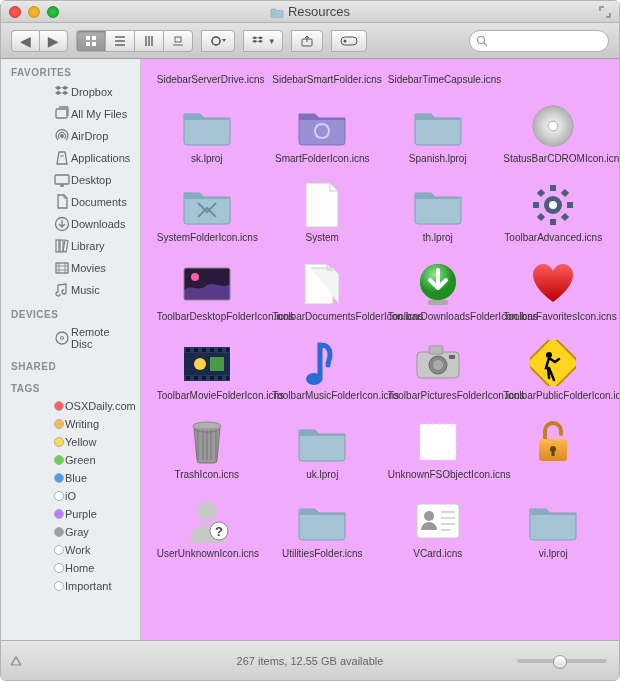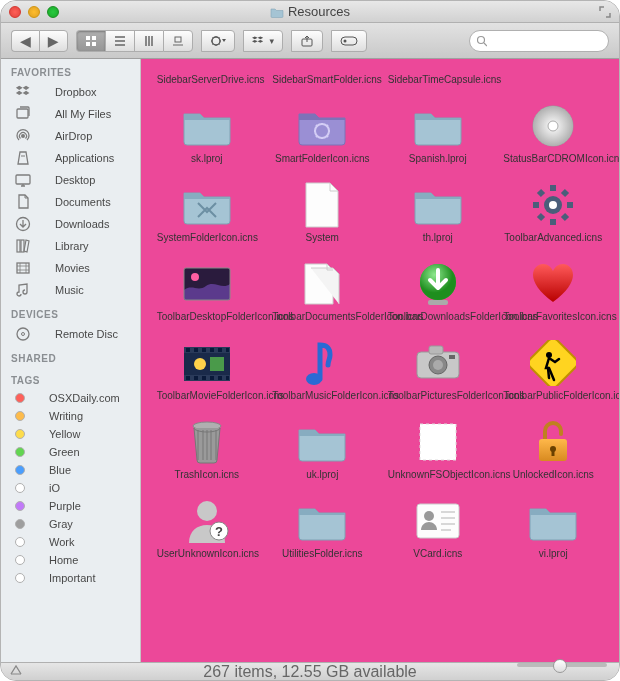--- a/index.html
+++ b/index.html
@@ -1,18 +1,18 @@
 <!DOCTYPE html>
 <html><head>
 <meta charset="utf-8">
 <style>
 * { margin: 0; padding: 0; box-sizing: border-box; font-family: "Lucida Grande", sans-serif; }
 body { width: 620px; height: 681px; background: #fff; overflow: hidden; }
 
-.window { width: 620px; height: 681px; background: #ececec; border: 1px solid #b4b4b4; border-radius: 16px; overflow: hidden; display: flex; flex-direction: column; }
+.window { width: 620px; height: 681px; background: #ececec; border: 1px solid #b4b4b4; border-radius: 6px; overflow: hidden; display: flex; flex-direction: column; }
 
 .titlebar { height: 22px; background: linear-gradient(#e8e8e8, #d1d1d1); border-bottom: 1px solid #b0b0b0; display: flex; align-items: center; padding: 0 8px; position: relative; }
 .traffic { display: flex; gap: 7px; }
 .tbtn { width: 12px; height: 12px; border-radius: 50%; }
 .close { background: radial-gradient(#ff6058,#e0443e); border: 1px solid #d43730; }
 .min   { background: radial-gradient(#ffbd2e,#dea123); border: 1px solid #d09411; }
 .max   { background: radial-gradient(#28c940,#1aab29); border: 1px solid #1a8e22; }
 .title { position: absolute; left: 0; right: 0; text-align: center; font-size: 13px; color: #444; display: flex; align-items: center; justify-content: center; gap: 4px; pointer-events: none; }
 .title svg { flex: none; }
 .fs-icon { margin-left: auto; color: #888; }
@@ -24,31 +24,31 @@
 .btngrp .tbutton:first-child { border-radius: 4px 0 0 4px; }
 .btngrp .tbutton:last-child { border-radius: 0 4px 4px 0; border-right: 1px solid #adadad; }
 .tbutton.sel { background: linear-gradient(#b0b0b0,#969696); color:#fff; box-shadow: inset 0 1px 2px rgba(0,0,0,.3); }
 .search { flex: 1; max-width: 140px; height: 22px; background: #fff; border: 1px solid #b0b0b0; border-radius: 11px; display: flex; align-items: center; padding: 0 6px; gap: 4px; margin-left: auto; }
 .search input { border: none; outline: none; width: 100%; font-size: 11px; }
 
 .main { flex: 1; display: flex; overflow: hidden; }
 
 .sidebar { width: 140px; background: #eaeef1; border-right: 1px solid #c5c5c5; font-size: 11px; overflow-y: auto; }
 .section-h { color: #8a8e92; font-weight: bold; padding: 8px 10px 3px; font-size: 10px; letter-spacing: .5px; }
-.sb-item { display: flex; align-items: center; gap: 24px; padding: 3px 10px 3px 14px; color: #484848; cursor: default; }
+.sb-item { display: flex; align-items: center; gap: 1px; padding: 3px 10px 3px 14px; color: #484848; cursor: default; margin-left: 39px; }
 .sb-item .icon { width: 16px; height: 16px; display: flex; align-items: center; justify-content: center; color: #7d7d7d; flex: none; }
 .tag-dot { width: 10px; height: 10px; border-radius: 50%; border: 1px solid #b0b0b0; flex: none; }
 
-.content { flex: 1; background: #ec4899; overflow-y: scroll; position: relative; }
+.content { flex: 1; background: #f0abfc; overflow-y: scroll; position: relative; }
 .grid { display: grid; grid-template-columns: repeat(4, 1fr); gap: 6px 4px; padding: 4px 10px 20px; }
 .file { display: flex; flex-direction: column; align-items: center; gap: 3px; }
 .file-icon { width: 64px; height: 48px; display: flex; align-items: center; justify-content: center; }
 .file-label { font-size: 10px; color: #333; text-align: center; line-height: 1.15; width: 100px; min-height: 22px; }
 
-.statusbar { height: 18px; background: linear-gradient(#e6e6e6,#d0d0d0); border-top: 1px solid #b0b0b0; display: flex; align-items: flex-start; justify-content: center; font-size: 16px; color: #666; position: relative; }
+.statusbar { height: 40px; background: linear-gradient(#e6e6e6,#d0d0d0); border-top: 1px solid #b0b0b0; display: flex; align-items: center; justify-content: center; font-size: 11px; color: #666; position: relative; }
 .zoom { position: absolute; right: 12px; width: 90px; height: 4px; background: #bbb; border-radius: 2px; }
 .zoom::after { content:''; position:absolute; left:40%; top:-4px; width:12px; height:12px; background:linear-gradient(#fff,#ddd); border:1px solid #999; border-radius:50%; }
 .settings-bl { position:absolute; left:8px; color:#888; }
 
 
 .arrow { font-family: sans-serif; font-size: 14px; color: #666; }
 </style>
 </head>
 <body>
 
@@ -555,21 +555,20 @@
                 <circle cx="20" cy="30" r="3" fill="#6a4000"></circle>
                 <rect x="18.5" y="30" width="3" height="7" fill="#6a4000"></rect>
                 <defs>
                   <linearGradient id="gl" x1="0" y1="0" x2="0" y2="1">
                     <stop offset="0" stop-color="#ffb84a"></stop>
                     <stop offset="1" stop-color="#d88a20"></stop>
                   </linearGradient>
                 </defs>
               </svg>
             </div>
-            <div class="file-label">UnlockedIcon.icns</div>
           </div>
           <div class="file">
             <div class="file-icon">
               <svg width="44" height="48">
                 <circle cx="22" cy="14" r="10" fill="#c8c8c8"></circle>
                 <path d="M4 46c0-12 8-18 18-18s18 6 18 18z" fill="#c8c8c8"></path>
                 <circle cx="34" cy="34" r="9" fill="#fff" stroke="#888"></circle>
                 <text x="34" y="39" font-size="13" font-weight="bold" text-anchor="middle" fill="#444">?</text>
               </svg>
             </div>

